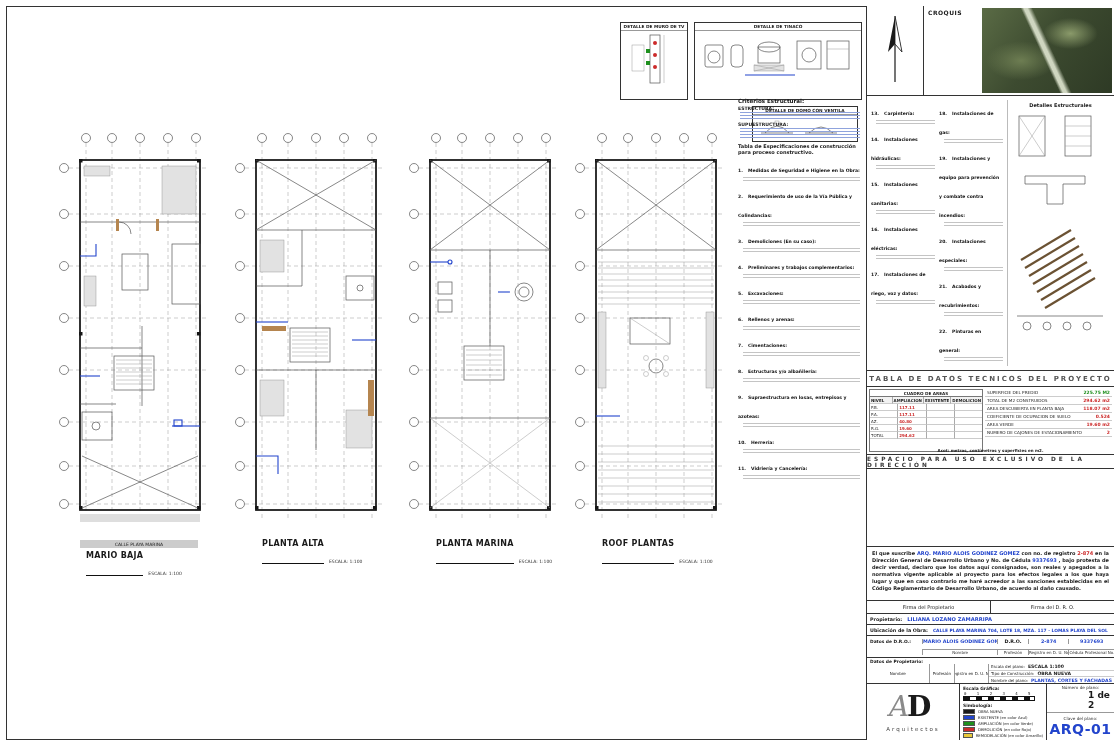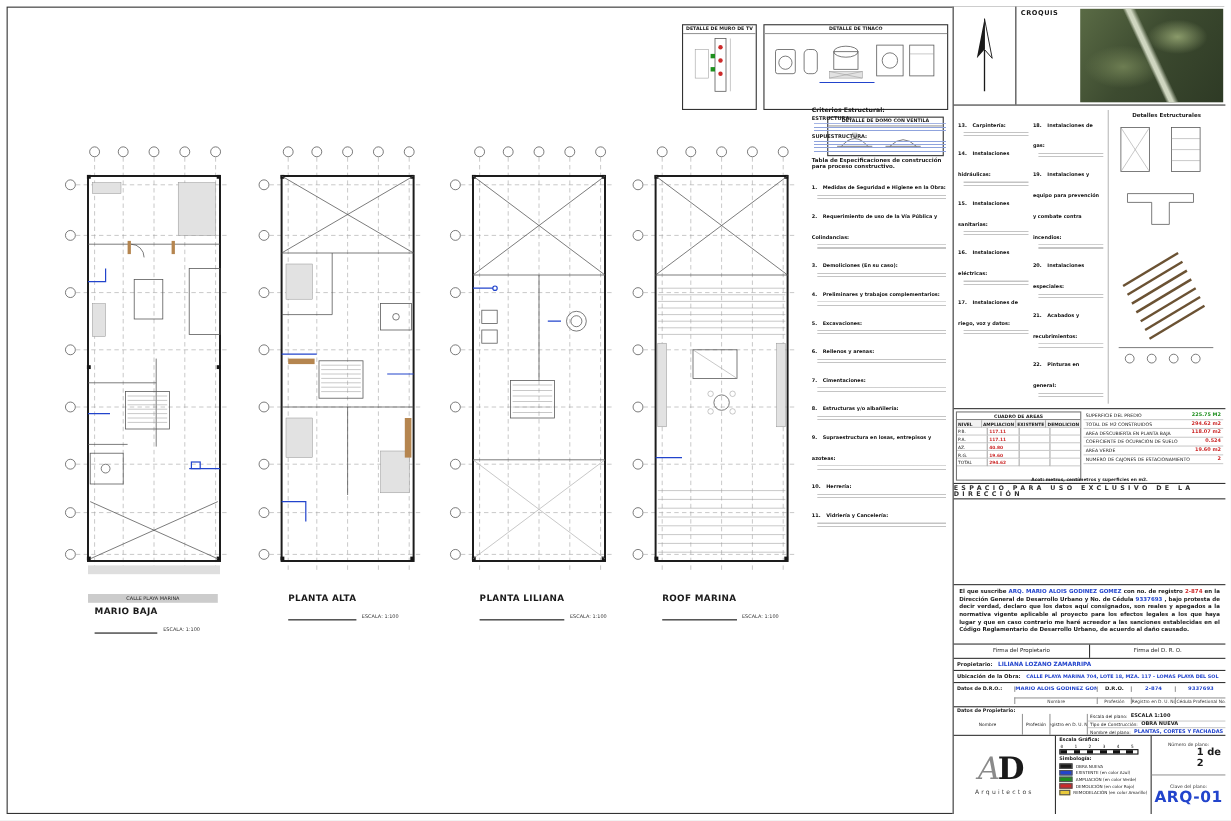--- a/index.html
+++ b/index.html
@@ -353,21 +353,21 @@
           <line x1="60" y1="249" x2="96" y2="249"></line>
       </g>
       <line class="pt" x1="24" y1="292" x2="144" y2="292"></line>
       <line class="pl" x1="24" y1="292" x2="144" y2="382"></line>
         <line class="pl" x1="144" y1="292" x2="24" y2="382"></line>
       <line class="pb" x1="24" y1="136" x2="42" y2="136"></line>
         <circle class="pb" cx="44" cy="136" r="2"></circle>
       <line class="pb" x1="104" y1="166" x2="92" y2="166"></line>
     </svg>
     <div class="plan-label">
-      <span class="pname">PLANTA LILIANA</span>
+      <span class="pname">PLANTA MARINA</span>
       <span class="pscale"><span>ESCALA:</span> <span>1:100</span></span>
     </div>
   </div>
 
   <div class="plan" style="left:572px;">
     <svg width="160" height="410" viewBox="0 0 160 410">
       <g class="pg">
         <line x1="30" y1="17" x2="30" y2="392"></line>
           <line x1="56" y1="17" x2="56" y2="392"></line>
         <line x1="84" y1="17" x2="84" y2="392"></line>
@@ -430,21 +430,21 @@
         <line x1="26" y1="336" x2="142" y2="336"></line>
           <line x1="26" y1="344" x2="142" y2="344"></line>
         <line x1="26" y1="352" x2="142" y2="352"></line>
           <line x1="26" y1="360" x2="142" y2="360"></line>
         <line x1="26" y1="368" x2="142" y2="368"></line>
           <line x1="26" y1="376" x2="142" y2="376"></line>
       </g>
       <line class="pb" x1="24" y1="290" x2="48" y2="290"></line>
     </svg>
     <div class="plan-label">
-      <span class="pname">ROOF MARINA</span>
+      <span class="pname">ROOF PLANTAS</span>
       <span class="pscale"><span>ESCALA:</span> <span>1:100</span></span>
     </div>
   </div>
 
   <div class="detail-box" style="left:620px; top:22px; width:66px; height:76px;">
     <div class="detail-title">DETALLE DE MURO DE TV</div>
     <div class="detail-body">
       <svg width="60" height="58" viewBox="0 0 60 58">
         <rect class="pt" x="26" y="4" width="10" height="48"></rect>
         <rect class="pl" x="8" y="14" width="12" height="26"></rect>
@@ -565,20 +565,21 @@
           </g>
           <line class="pt" x1="6" y1="206" x2="92" y2="206"></line>
           <circle class="pt" cx="16" cy="216" r="4"></circle>
             <circle class="pt" cx="36" cy="216" r="4"></circle>
           <circle class="pt" cx="56" cy="216" r="4"></circle>
             <circle class="pt" cx="76" cy="216" r="4"></circle>
         </svg>
       </div>
     </div>
 
+    <div class="tb-sec sec-tabla-h">TABLA DE DATOS TECNICOS DEL PROYECTO</div>
 
     <div class="tb-sec sec-tabla-b">
       <div class="cuadro">
         <div class="cq-title">CUADRO DE AREAS</div>
         <div class="cq-row cq-head">
           <div class="cq-cell">NIVEL</div>
           <div class="cq-cell">AMPLIACION</div>
           <div class="cq-cell">EXISTENTE</div>
           <div class="cq-cell">DEMOLICION</div>
         </div>

